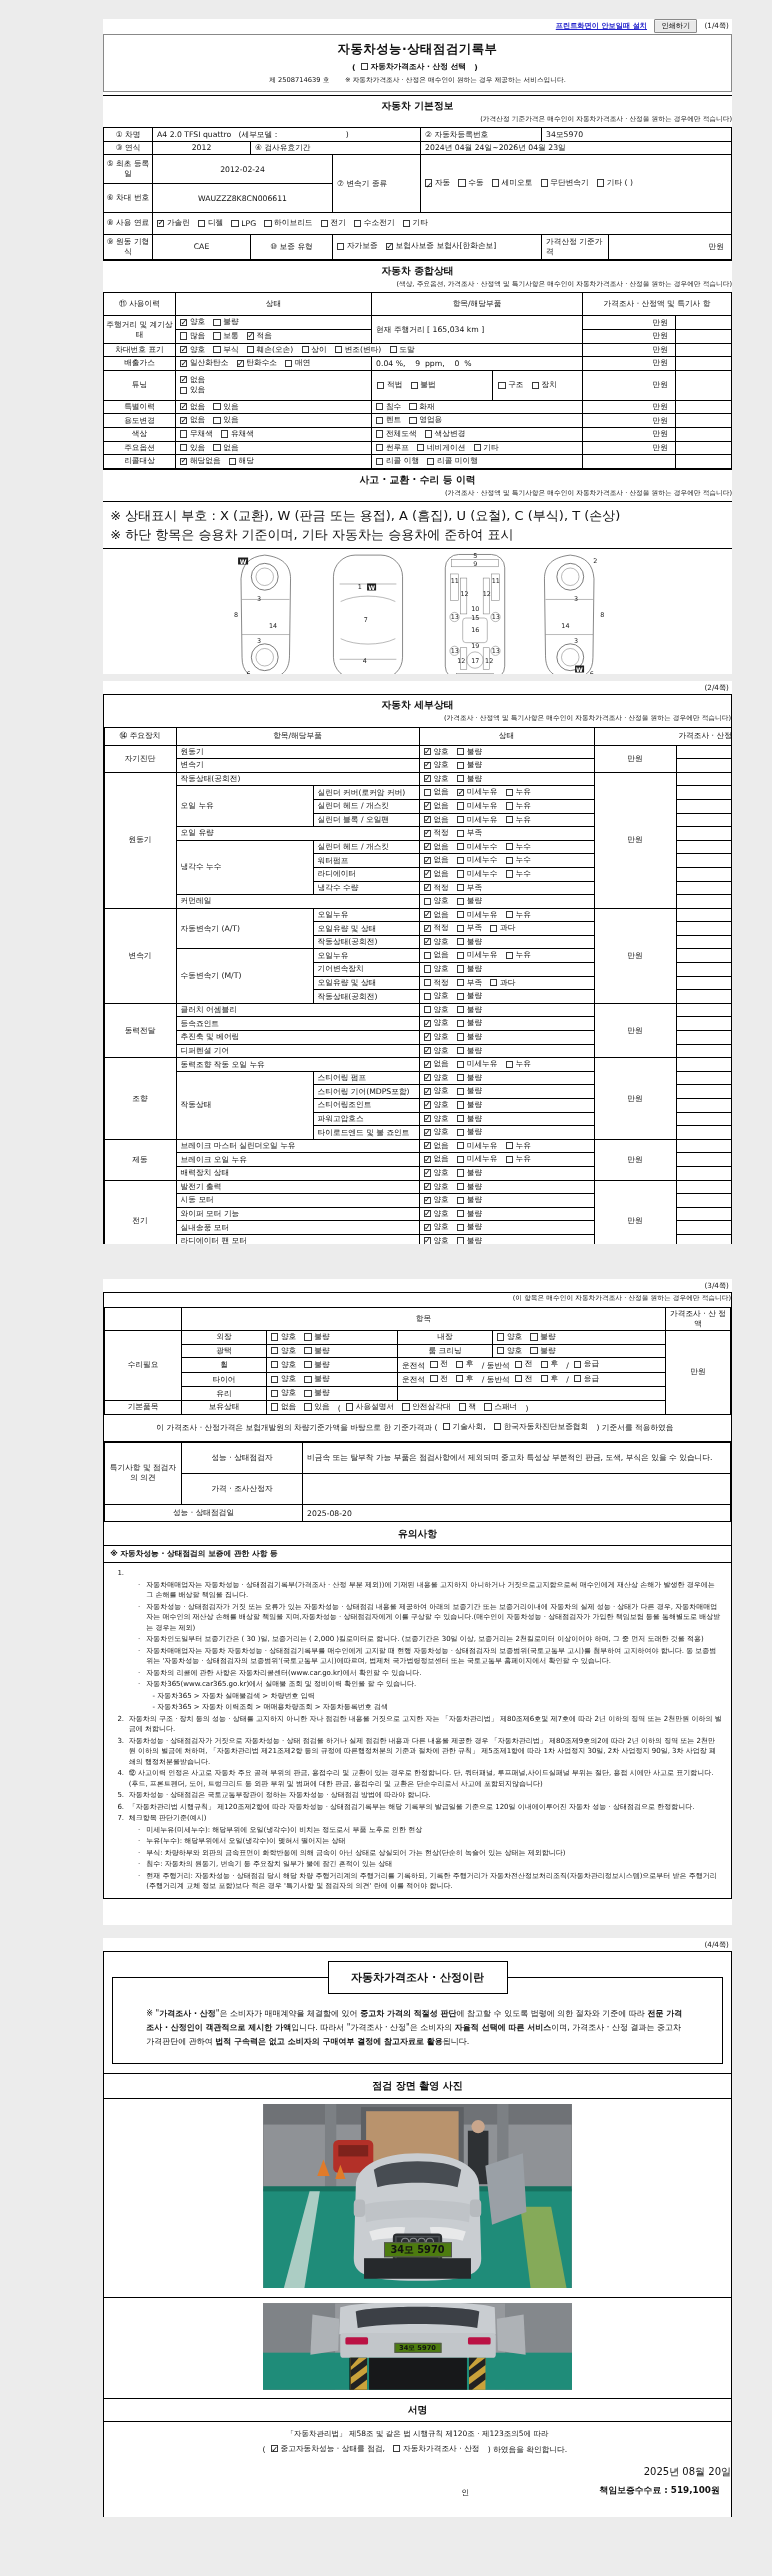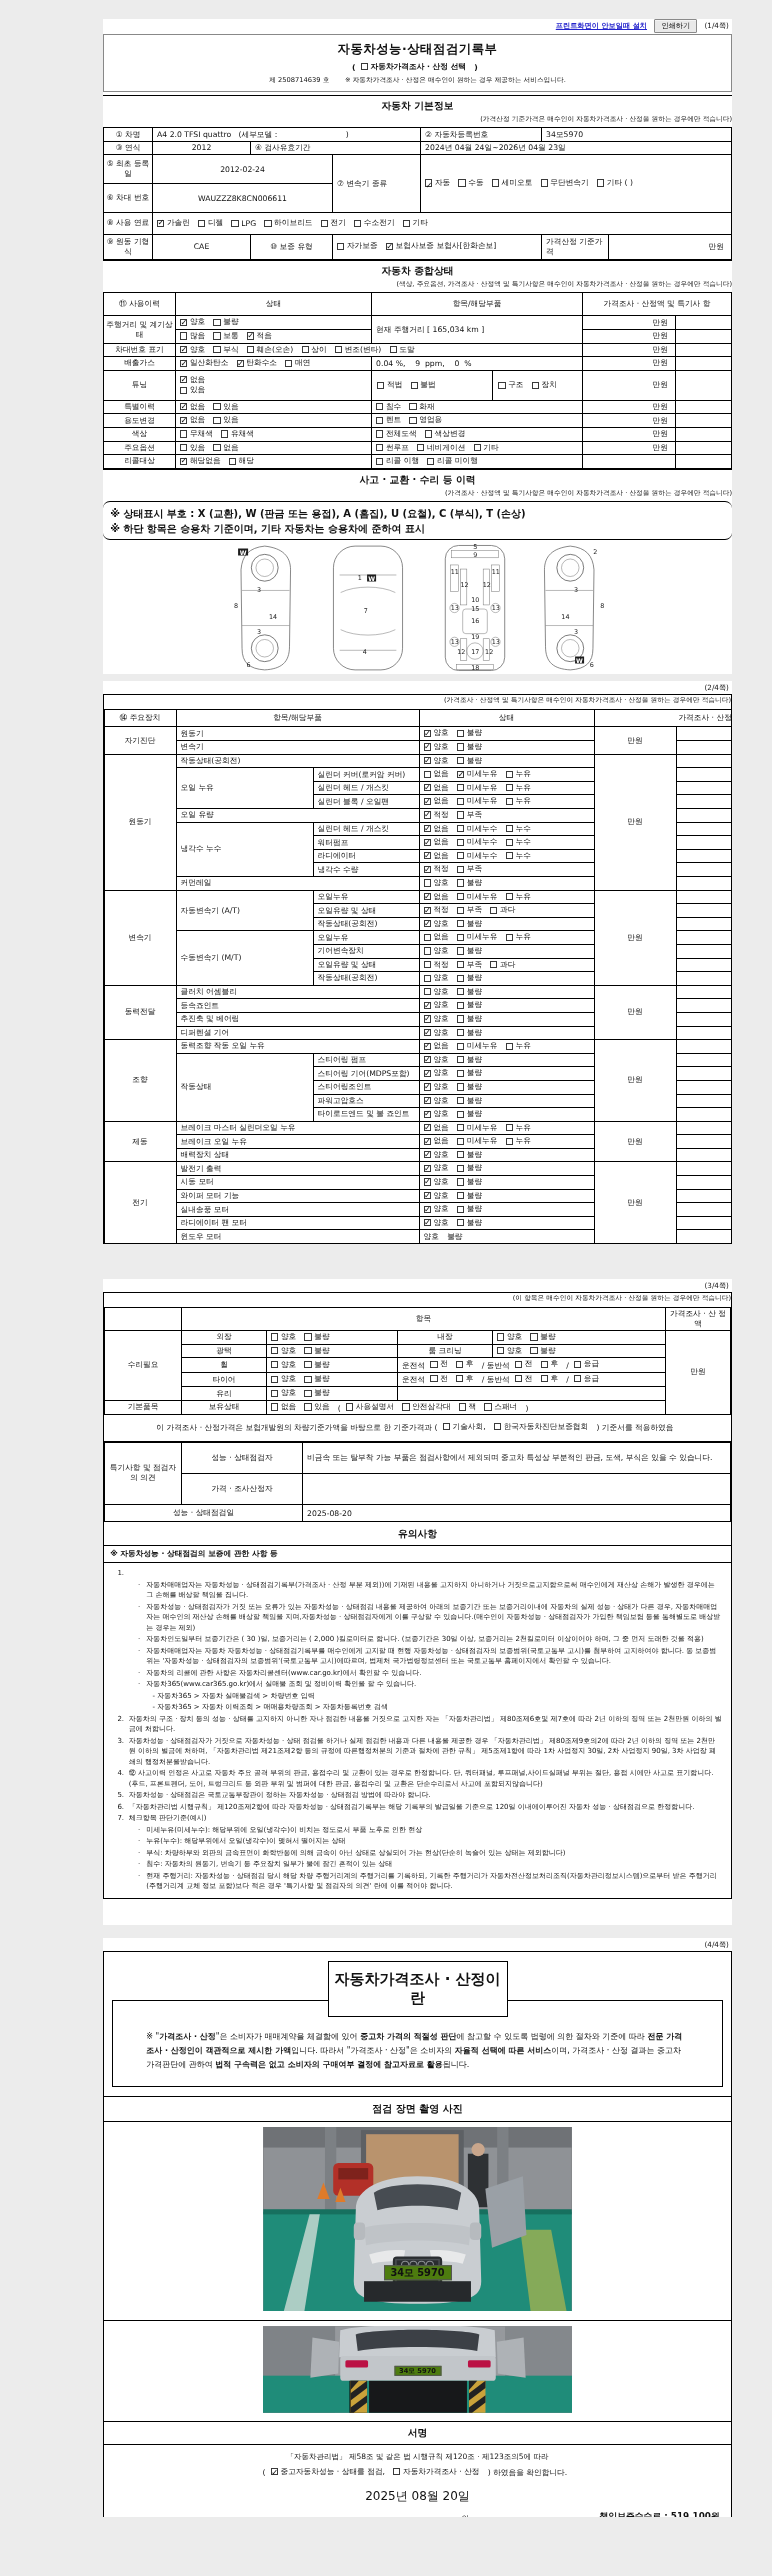--- a/index.html
+++ b/index.html
@@ -29,47 +29,47 @@
   .tb td.unit { text-align:right; padding-right:7.2px; }
   .bt2 { border-top:1px solid #000; }
   
   .ck { display:inline-flex; align-items:center; margin-right:8.2px; cursor:pointer; white-space:nowrap; }
   .ck .box-i, .ck i { display:inline-block; width:7.2px; height:7.2px; border:1px solid #3a3a3a; background:#fff; margin-right:2.6px; position:relative; flex:none; }
   .ck i.on::after { content:"✓"; position:absolute; left:-0.5px; top:-3.1px; font-size:8.2px; font-weight:bold; color:#111; }
   .ck .cl { font-size:7.7px; }
   .ot { margin-right:5.2px; font-size:7.7px; }
   .pre { white-space:pre-wrap; }
   
-  .acnote { border-bottom:1px solid #000; padding:3.1px 7.2px; font-size:10px; line-height:1.5; font-weight:700;border-radius:7px; }
+  .acnote { border-bottom:1px solid #000; padding:3.1px 7.2px; font-size:13px; line-height:1.5; font-weight:400; }
   
   .diag { height:138px; border-bottom:0.5px solid #000; display:flex; justify-content:center; align-items:center; gap:17.5px; padding:3.1px 0; }
   .view { position:relative; height:130px; }
   .v-side { width:88px; } .v-top { width:98px; } .v-under { width:82px; }
   .num { position:absolute; transform:translate(-50%,-50%); font-size:6.4px; color:#222; background:transparent; }
   .wb { background:#1d1d1d; color:#fff; font-weight:bold; padding:0 1.5px; font-size:6.2px; }
   
   .nhead { border-top:1px solid #000; border-bottom:0.5px solid #000; font-weight:bold; font-size:7.7px; padding:3.1px 6.2px; }
   .nbody { padding:4.1px 9.3px 5.2px 13.4px; }
   .nrow { display:flex; font-size:7px; line-height:1.5; margin:1px 0; }
   .nrow .nn { width:11.3px; flex:none; }
   .nrow.ind1 { padding-left:20.6px; } .nrow.ind1 .nn { width:8.2px; }
   .nrow.ind2 { padding-left:33px; } .nrow.ind2 .nn { width:2.1px; }
   
-  .p4titlebox { width:180px; margin:8.2px auto -16.5px; border:1px solid #000; background:#fff; position:relative; z-index:2; text-align:center; font-weight:bold; font-size:15px; padding:8.2px 3.1px; }
+  .p4titlebox { width:180px; margin:8.2px auto -16.5px; border:1px solid #000; background:#fff; position:relative; z-index:2; text-align:center; font-weight:bold; font-size:11px; padding:8.2px 3.1px; }
   .p4outer { border:1px solid #000; margin:0 8.2px; padding:29px 33px 14.4px; }
   .p4outer .seg { font-size:8px; line-height:1.7; }
   .seg b { font-weight:bold; }
   .photo-head { border-top:1px solid #000; border-bottom:1px solid #000; margin-top:9.3px; padding:5.2px 0; text-align:center; font-weight:bold; font-size:10px; }
   .photo-wrap { text-align:center; padding:5.2px 0 6.2px; border-bottom:1px solid #000; }
   .photo { position:relative; display:inline-block; overflow:hidden; background:#777; }
   .plate { position:absolute; background:#4d7c0f; border:0.5px solid #555; color:#111; font-weight:bold; text-align:center; }
   
   .sig-title { border-bottom:1px solid #000; text-align:center; font-weight:bold; font-size:9.8px; padding:4.6px 0; }
   .sig-state { text-align:center; font-size:7.5px; line-height:1.7; padding-top:6.2px; }
-  .sig-date { text-align:center; font-size:12px; margin-top:8.2px; }
+  .sig-date { text-align:right; font-size:10px; margin-top:8.2px; }
   .sig-feerow { position:relative; height:17.5px; margin-top:5.2px; }
   .sig-feerow .solo { position:absolute; left:57%; top:3.1px; font-size:7.7px; }
   .sig-feerow .fee { position:absolute; right:11.3px; top:1px; font-size:8.8px; font-weight:bold; }
   .sig-rows { margin:17.5px 0 4.1px; }
   .sig-row { display:flex; align-items:center; padding:2.6px 0; }
   .sig-row .sl { width:155px; margin-left:155px; font-size:8px; }
   .sig-row .sn { width:216px; text-align:center; font-size:8px; }
   .sig-row .ss { width:62px; text-align:center; font-size:7.7px; position:relative; }
   .redseal { position:absolute; left:50%; top:50%; transform:translate(-50%,-50%) rotate(4deg); width:13.4px; height:13.4px; border:1px solid #cc5566; opacity:.8; }
   .redseal::after { content:""; position:absolute; left:2.1px; top:2.1px; right:2.1px; bottom:2.1px; border:0.5px solid #d88; }
@@ -550,20 +550,21 @@
     </tr>
 
   </tbody>
     </table>
 
 </div>
 
 <div class="sheet" id="sheet2">
   <div class="pgind">(2/4쪽)</div>
   <div class="box">
+    <div class="sec-title">자동차 세부상태</div>
     <div class="sec-sub">(가격조사 · 산정액 및 특기사항은 매수인이 자동차가격조사 · 산정을 원하는 경우에만 적습니다)</div>
     <table class="tb" style="margin-left:-0.5px;width:721px">
       <colgroup>
           <col style="width:72px">
           <col style="width:137px">
           <col style="width:106px">
           <col style="width:175px">
           <col style="width:82px">
           <col>
         </colgroup>

